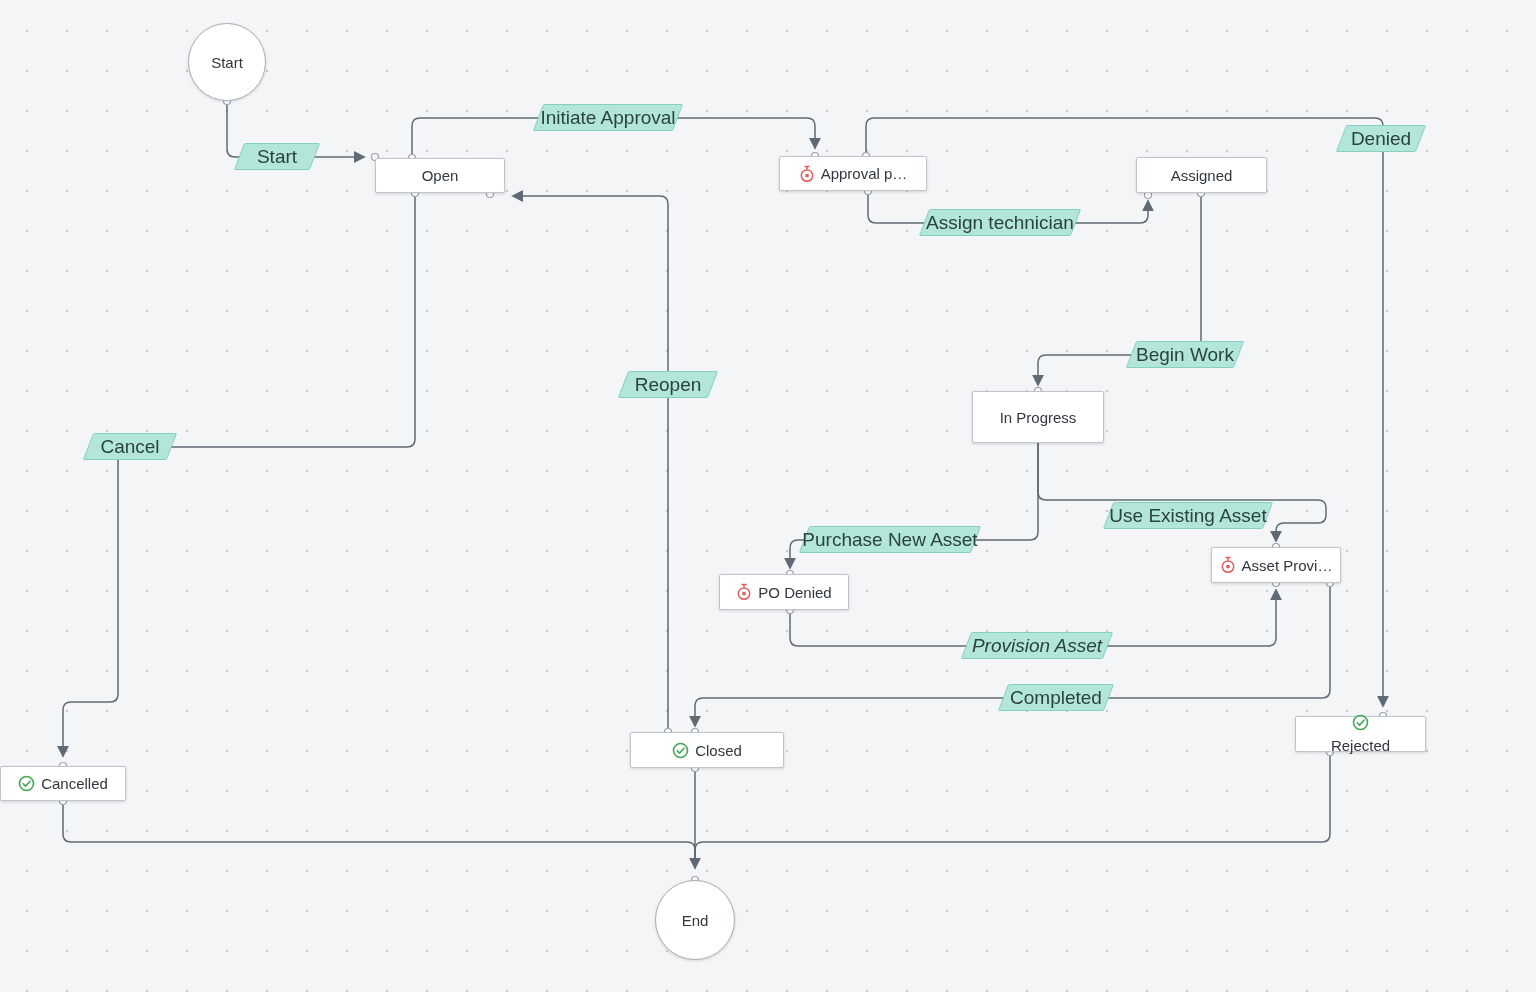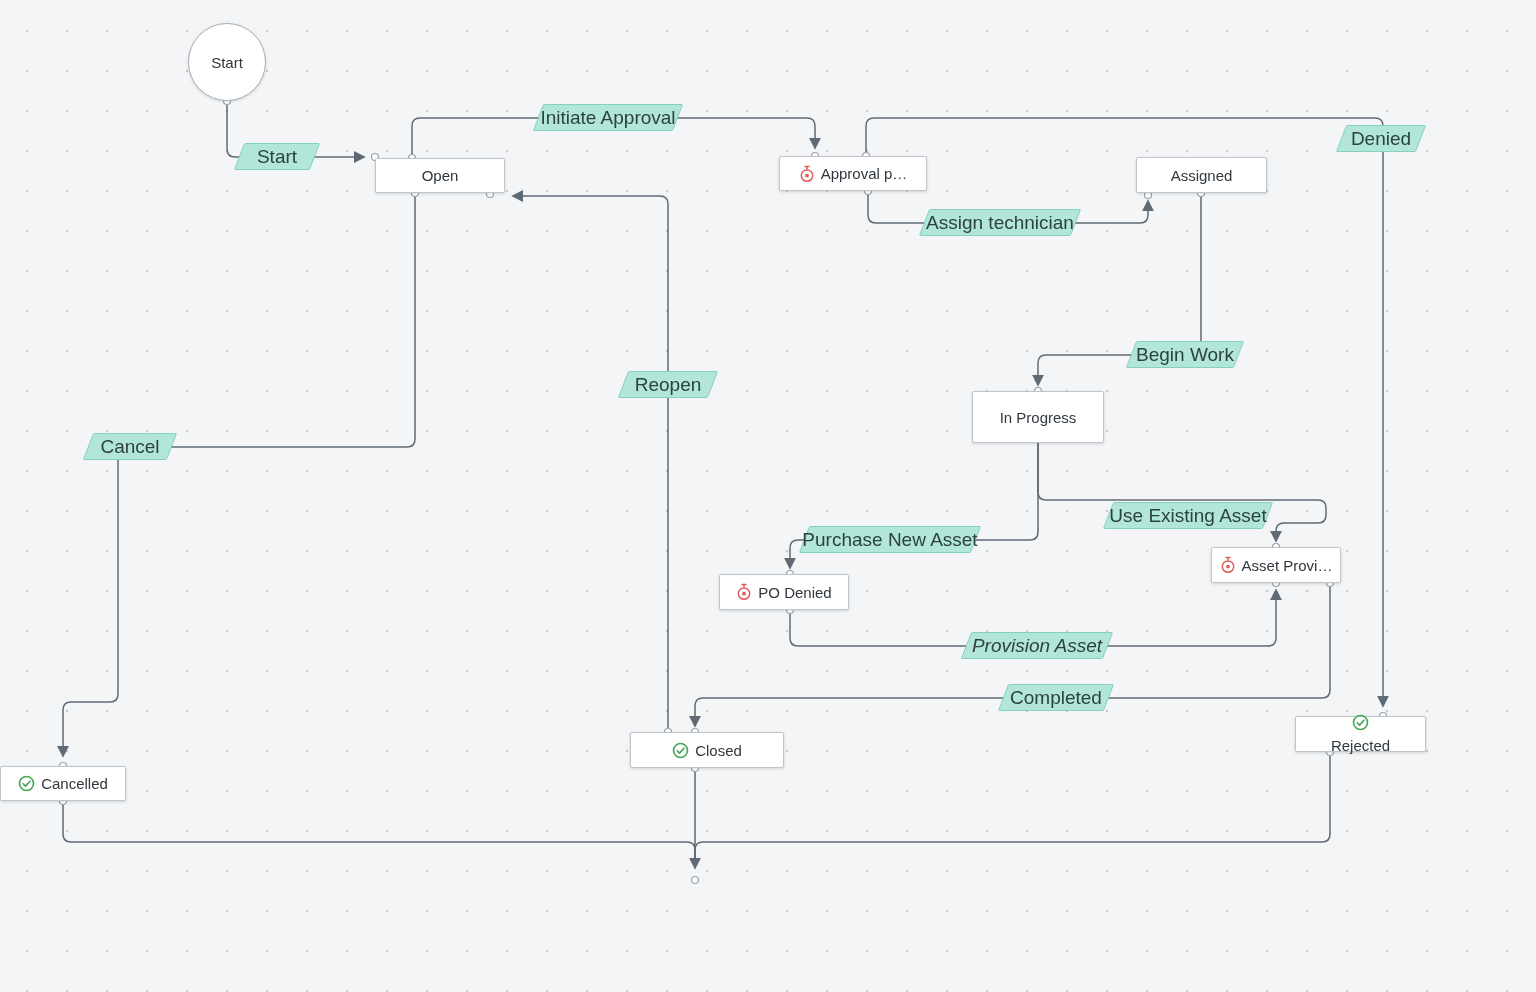--- a/index.html
+++ b/index.html
@@ -227,14 +227,17 @@
   <div class="node" style="left:0px;top:766px;width:126px;height:35px;">
     <span class="icon">
       <svg width="17" height="17" viewBox="0 0 17 17">
         <circle cx="8.5" cy="8.5" r="7" fill="none" stroke="#43a654" stroke-width="1.6"></circle>
         <path d="M5.2 8.8 L7.5 11.1 L12 6.2" fill="none" stroke="#43a654" stroke-width="1.6" stroke-linecap="round" stroke-linejoin="round"></path>
       </svg>
     </span>
     <span class="nlabel">Cancelled</span>
   </div>
 
+  <div class="node circle" style="left:655px;top:880px;width:80px;height:80px;">
+    <span class="nlabel">End</span>
+  </div>
 
 </div>
 
 </body></html>

